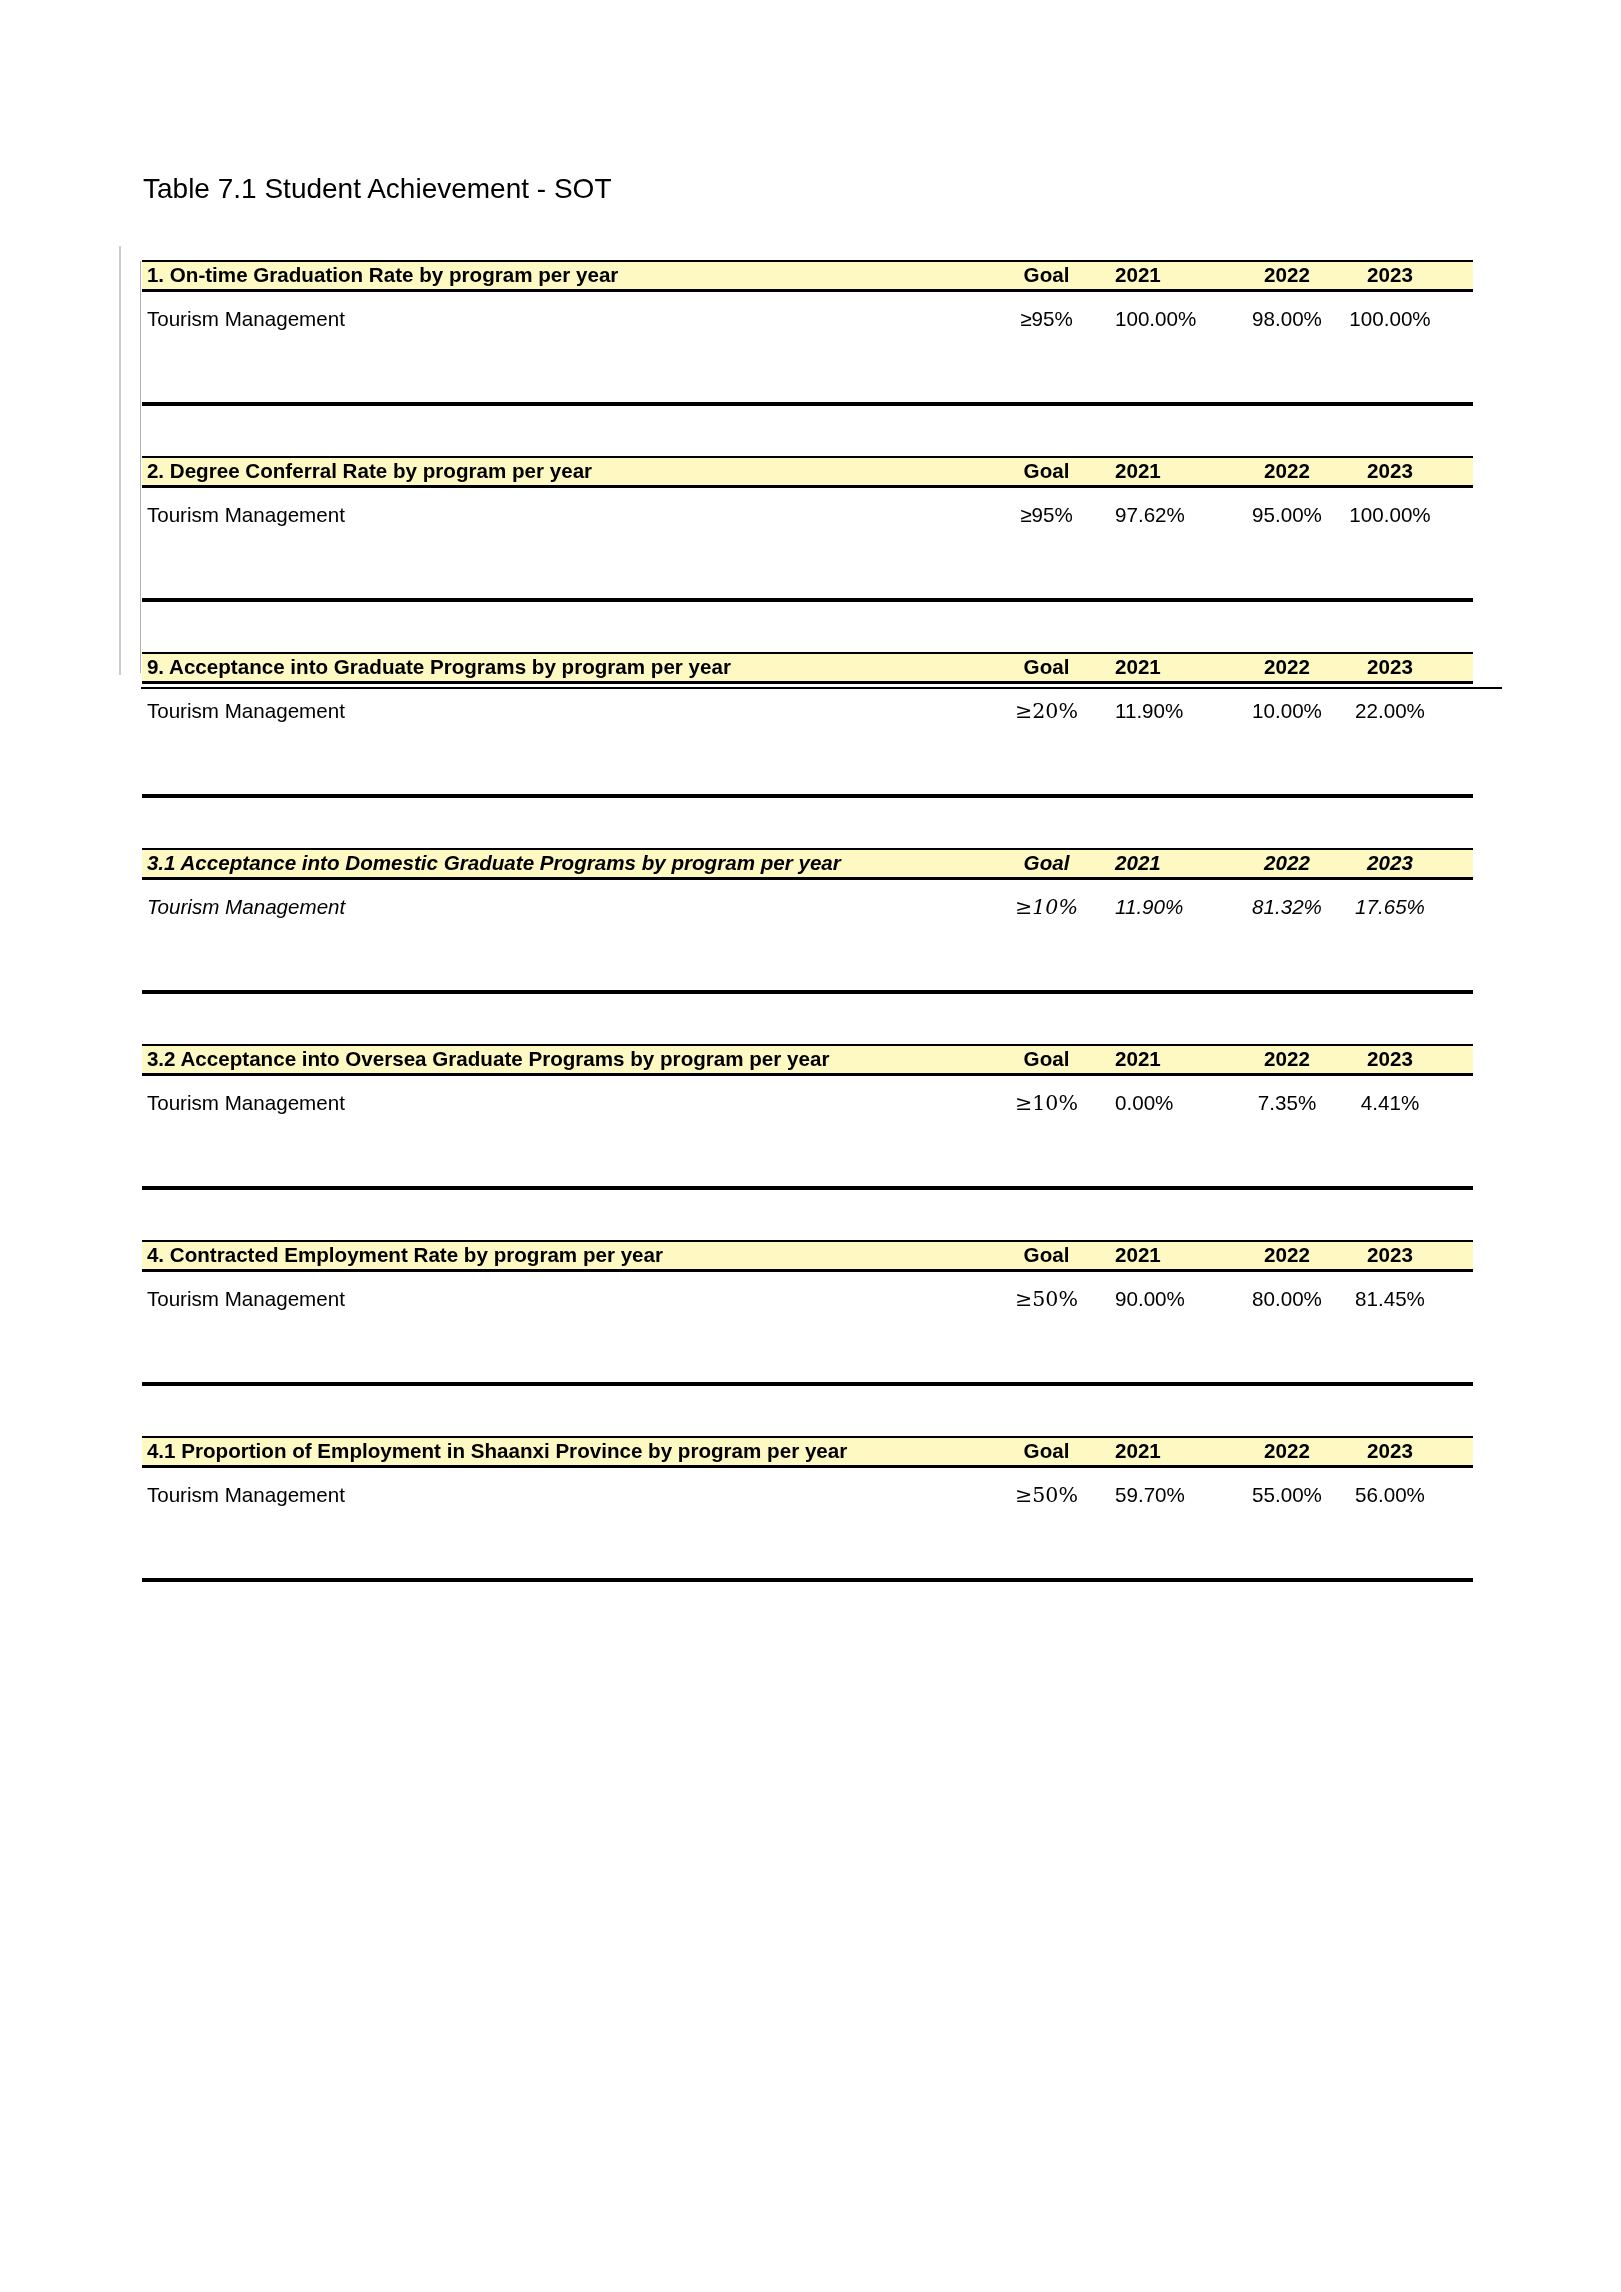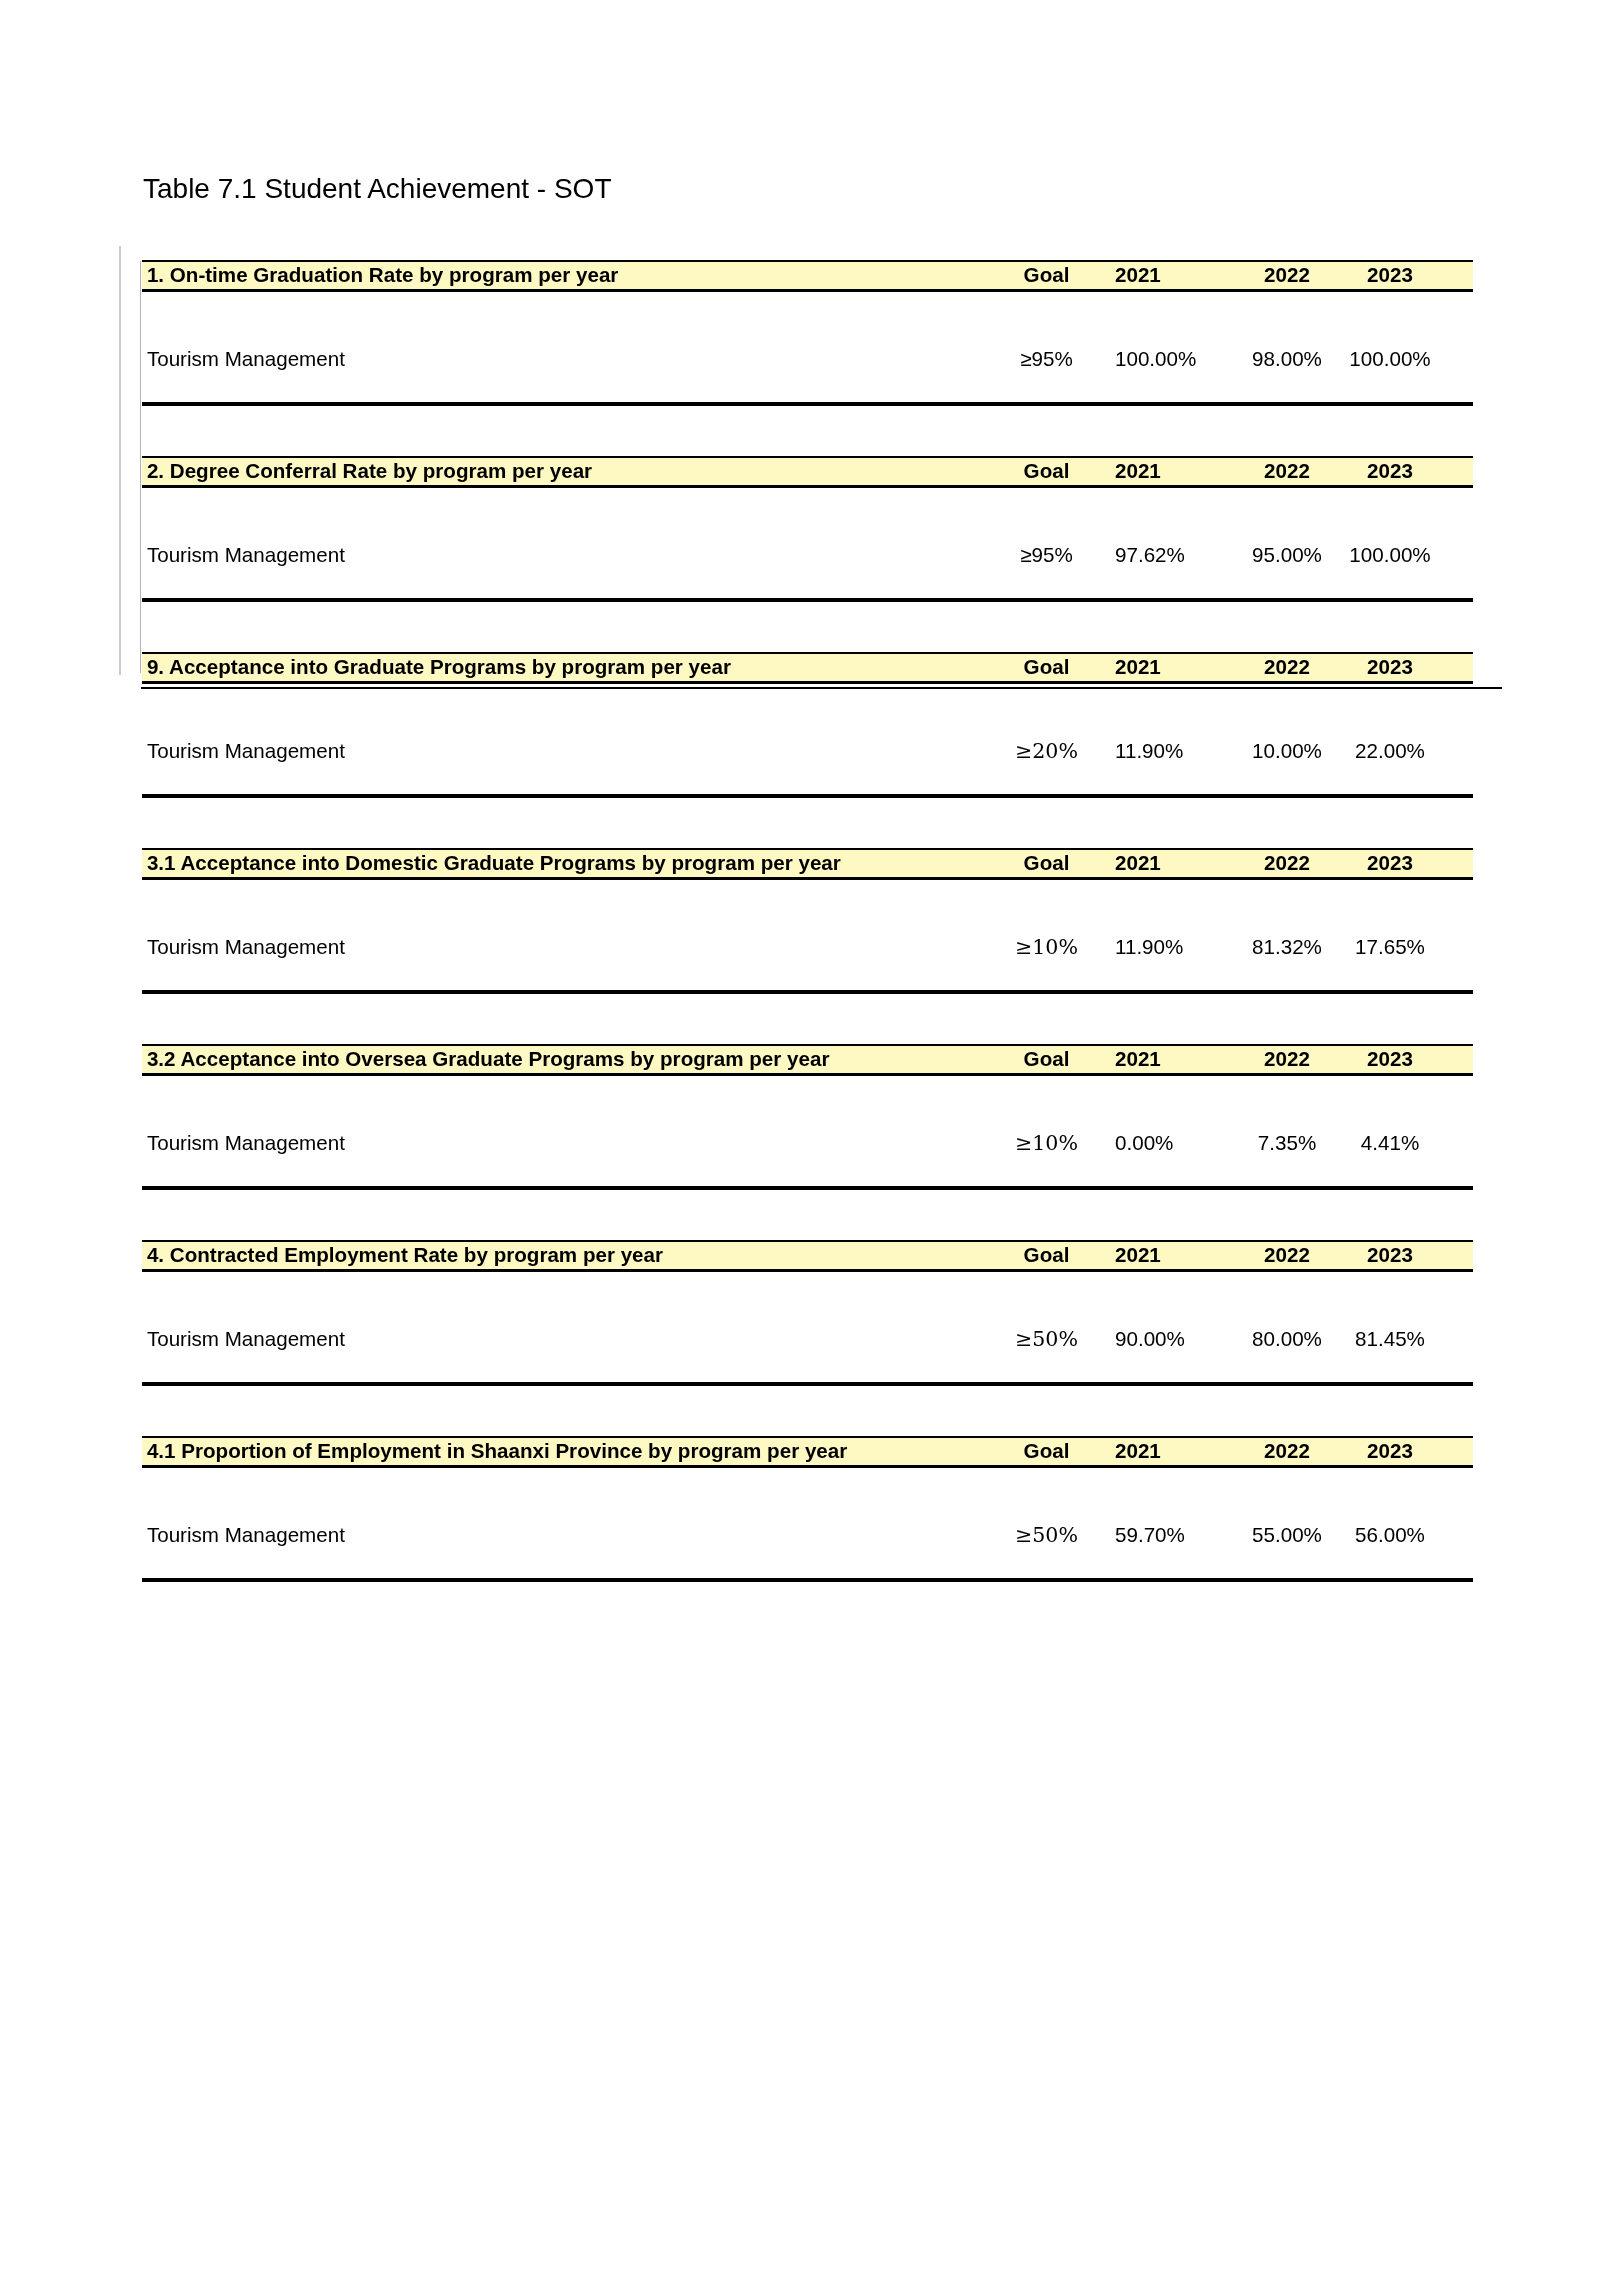--- a/index.html
+++ b/index.html
@@ -13,42 +13,41 @@
   .page-title {
     position:absolute; left:143px; top:173px;
     font-size:28px; font-weight:400; white-space:nowrap;
   }
   
   .gridline-a { position:absolute; left:119px; top:246px; width:2px; height:429px; background:#cccccc; }
   .gridline-b { position:absolute; left:140px; top:261px; width:1px; height:412px; background:#b3b3b3; }
 
   .stable { position:absolute; left:142px; width:1331px; height:157px; }
   .s0 { top:260px; } .s1 { top:456px; } .s2 { top:652px; }
-  .s3 { top:848px; } .s4 { top:1044px; } .s5 { top:1240px; } .s6 { top:1436px; }
+  .s3 { top:848px;font-style:italic; } .s4 { top:1044px; } .s5 { top:1240px; } .s6 { top:1436px; }
 
   .shead {
     display:flex; align-items:center;
     background:#fef9c3;
     border-top:2.9px solid #000;
     border-bottom:3.9px solid #000;
     height:26.5px;
     font-weight:700; font-size:20.6px;
     padding-right:29px;
     position:relative;
   }
   .shead[data-variant="double"]::after {
     content:""; position:absolute; left:-1px; right:-29px;
     bottom:-8.8px; height:2px; background:#000;
   }
   .srow {
     display:flex; align-items:baseline;
     padding-top:15.7px;
     font-size:20.6px;
     padding-right:29px;
-    margin-top:40px;
   }
   .cell-title { flex:1 1 auto; padding-left:4.9px; white-space:nowrap; overflow:hidden; }
   .c-goal { width:137px; text-align:center; flex:0 0 auto; }
   .c-y1   { width:123px; text-align:left; flex:0 0 auto; }
   .c-y2   { width:98px; text-align:center; flex:0 0 auto; }
   .c-y3   { width:108px; text-align:center; flex:0 0 auto; }
   .goal-cell[data-font="serif"] { font-family:"DejaVu Serif", serif; }
   .bottom-rule {
     position:absolute; left:0; top:142px;
     width:100%; height:3.9px; background:#000;

